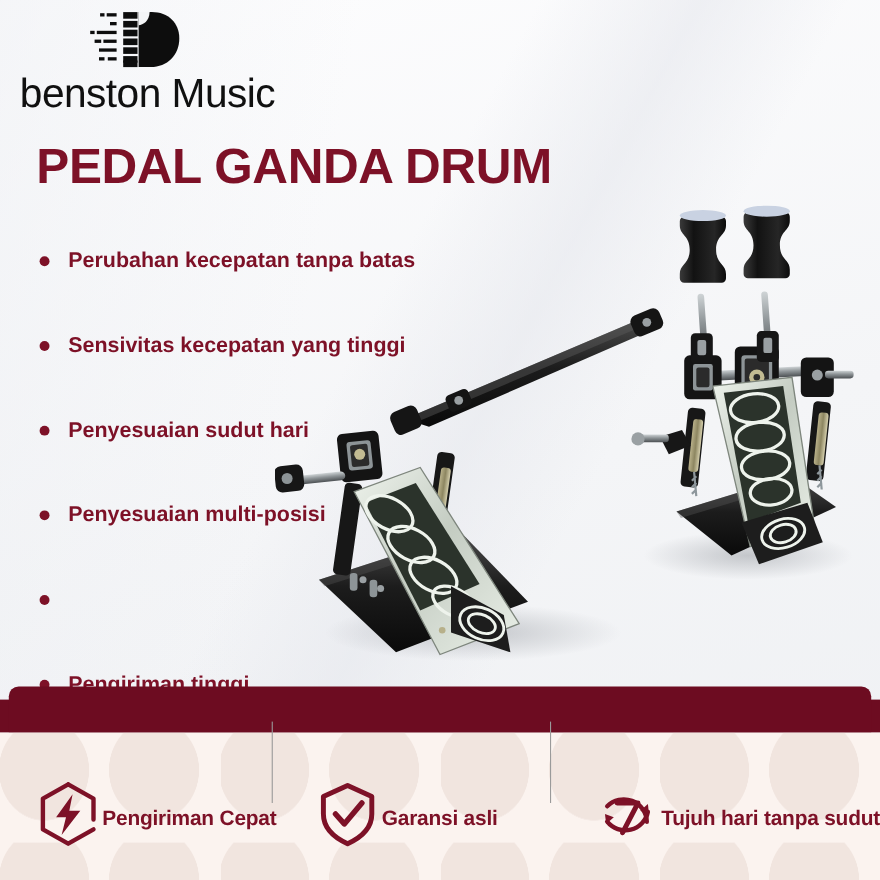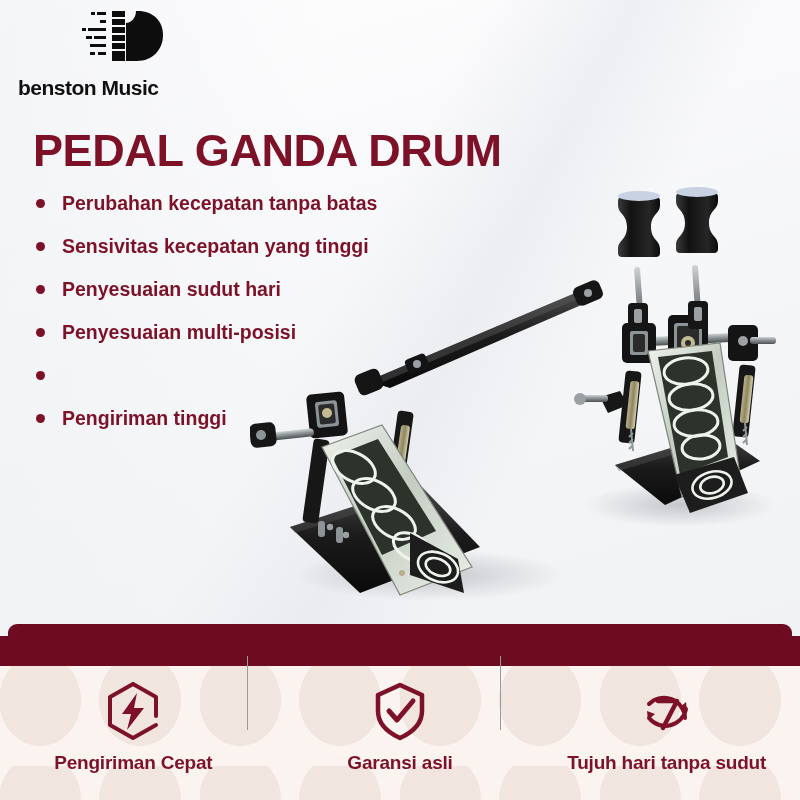--- a/index.html
+++ b/index.html
@@ -36,26 +36,26 @@
   .logo-mark {
     position: absolute;
     left: 62px;
     top: 2px;
     width: 84px;
     height: 52px;
   }
   .logo-wordmark {
     position: absolute;
     left: 0px;
-    top: 68px;
+    top: 56px;
     width: 240px;
-    font-size: 21px;
+    font-size: 37px;
     letter-spacing: -0.5px;
     color: #101010;
-    font-weight: 700;
+    font-weight: 400;
     white-space: nowrap;
   }
 
   
   .headline {
     position: absolute;
     left: 33px;
     top: 125px;
     font-size: 45px;
     font-weight: bold;
@@ -76,20 +76,21 @@
   }
   .bullets li {
     position: relative;
     height: 43px;
     padding-left: 32px;
     font-size: 19.5px;
     font-weight: bold;
     color: #7d1127;
     line-height: 30px;
     white-space: nowrap;
+    margin-top: 34px;
   }
   .bullets li .dot {
     position: absolute;
     left: 6px;
     top: 11px;
     width: 9px;
     height: 9px;
     border-radius: 50%;
     background: #7d1127;
   }
@@ -148,24 +149,24 @@
     left: 0;
     top: 42px;
     width: 800px;
     height: 134px;
     display: flex;
   }
   .feature {
     position: relative;
     flex: 1 1 0;
     display: flex;
-    flex-direction: column;
     align-items: center;
     justify-content: flex-start;
     padding-top: 14px;
+    margin-left: 31px;
   }
   .feature .ficon {
     width: 62px;
     height: 62px;
   }
   .feature .ficon svg { display: block; width: 100%; height: 100%; }
   .feature .flabel {
     margin-top: 10px;
     font-size: 19px;
     font-weight: bold;

